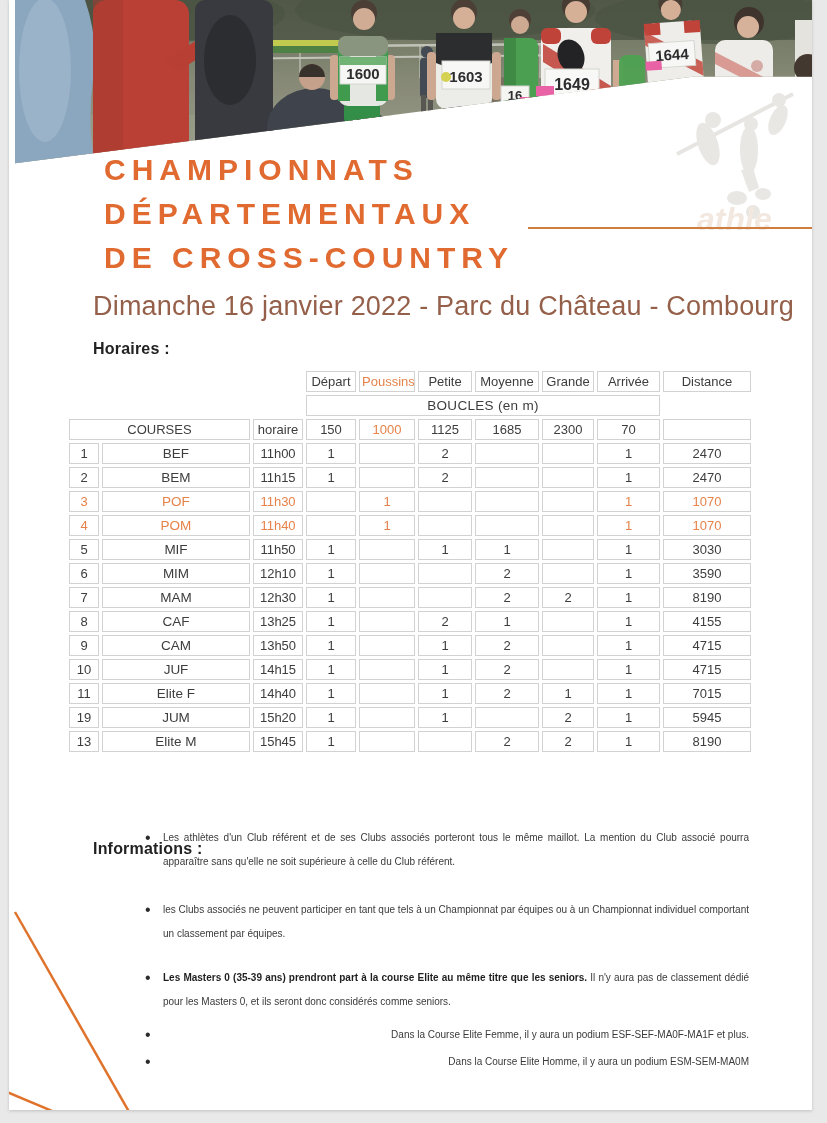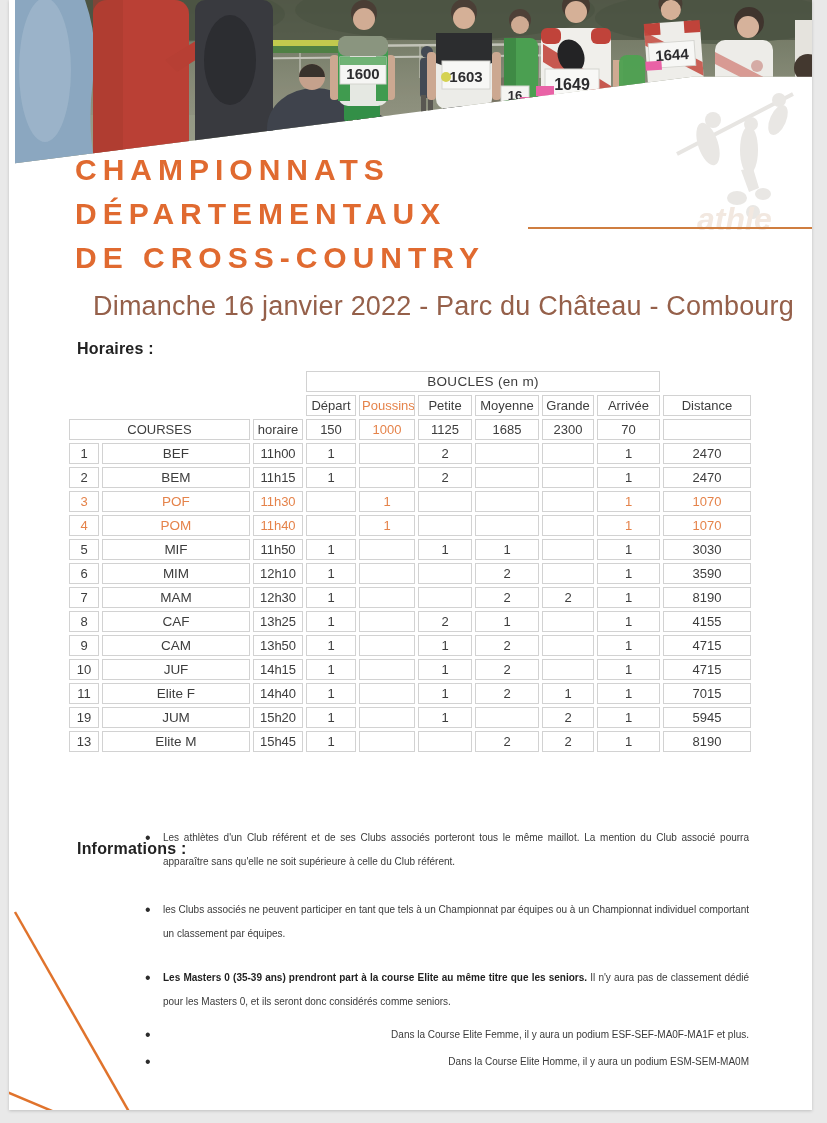--- a/index.html
+++ b/index.html
@@ -19,26 +19,26 @@
 
   
   .photo{position:absolute;left:6px;top:0;width:797px;height:165px;
          clip-path:polygon(0 0,100% 0,100% 46.5%,85% 46.5%,0 99%);}
   .photo svg{display:block;width:100%;height:100%;}
 
   
   .watermark{position:absolute;left:666px;top:72px;width:140px;height:170px;}
 
   
-  .title{position:absolute;left:66px;top:148px;color:var(--accent);
+  .title{position:absolute;left:95px;top:148px;color:var(--accent);
          font-size:30px;font-weight:bold;letter-spacing:6px;line-height:44px;white-space:nowrap;}
   .title-rule{position:absolute;left:519px;top:227px;width:284px;height:2px;background:var(--rule);}
   .subtitle{position:absolute;left:84px;top:291px;font-size:27px;color:var(--subtitle);
             letter-spacing:.2px;white-space:nowrap;}
-  .sec-heading{position:absolute;left:68px;font-size:16px;font-weight:bold;color:#222;letter-spacing:.2px;}
+  .sec-heading{position:absolute;left:84px;font-size:16px;font-weight:bold;color:#222;letter-spacing:.2px;}
   .h-horaires{top:340px;}
   .h-info{top:800px;margin-top:40px;}
 
   
   .sched{position:absolute;left:57px;top:368px;}
   table{border-collapse:separate;border-spacing:3px;table-layout:fixed;width:688px;}
   td,th{border:1px solid var(--border);height:21px;text-align:center;vertical-align:middle;
         font-size:13px;font-weight:normal;color:#3d3d3d;padding:0 2px;overflow:hidden;white-space:nowrap;}
   td.ghost{border:none;}
   .boucles{font-size:13.5px;letter-spacing:.3px;}
@@ -259,32 +259,32 @@
             <col class="w-l1">
             <col class="w-l2">
           <col class="w-l3">
             <col class="w-l4">
             <col class="w-l5">
           <col class="w-dist">
         </colgroup>
         <tbody>
         <tr>
           <td class="ghost" colspan="3"></td>
-          <td class="boucles" colspan="6">BOUCLES (en m)</td>
-          <td class="ghost"></td>
-        </tr>
-        <tr>
-          <td class="ghost" colspan="3"></td>
           <th>Départ</th>
           <th class="accent">Poussins</th>
           <th>Petite</th>
           <th>Moyenne</th>
           <th>Grande</th>
           <th>Arrivée</th>
           <th>Distance</th>
+        </tr>
+        <tr>
+          <td class="ghost" colspan="3"></td>
+          <td class="boucles" colspan="6">BOUCLES (en m)</td>
+          <td class="ghost"></td>
         </tr>
         <tr>
           <td colspan="2">COURSES</td>
           <td>horaire</td>
           <td>150</td>
           <td class="accent">1000</td>
           <td>1125</td>
           <td>1685</td>
           <td>2300</td>
           <td>70</td>

